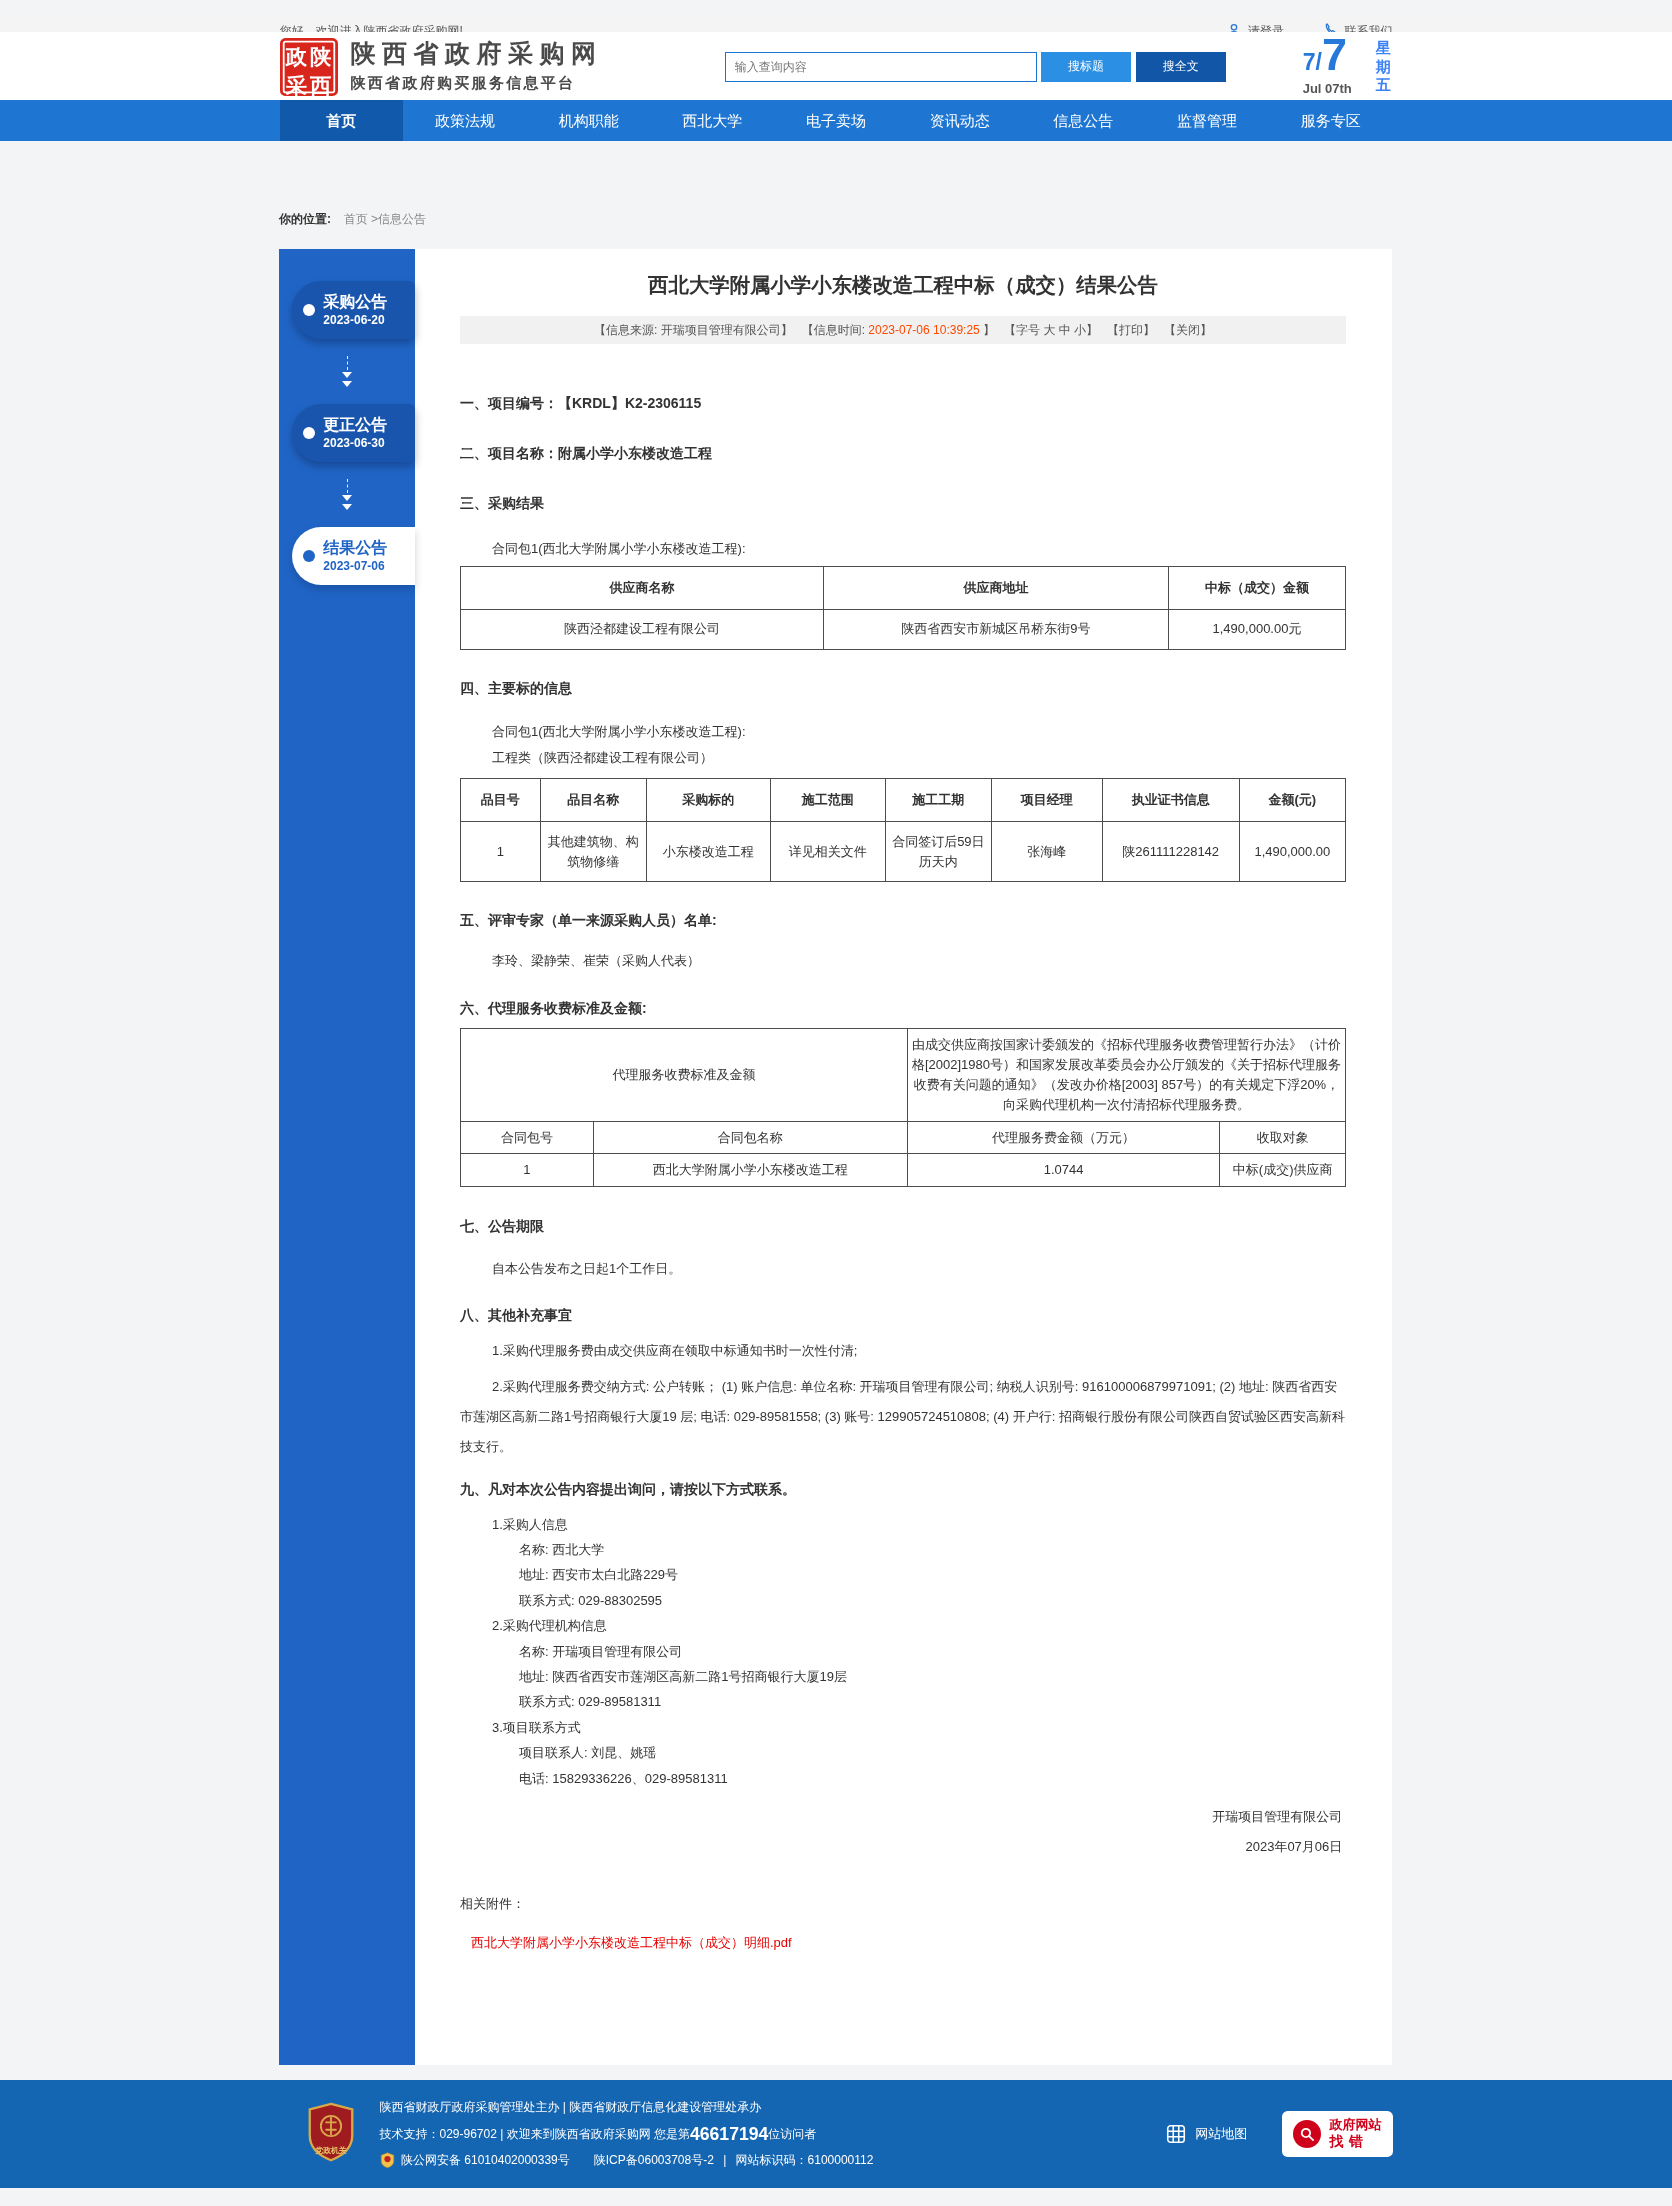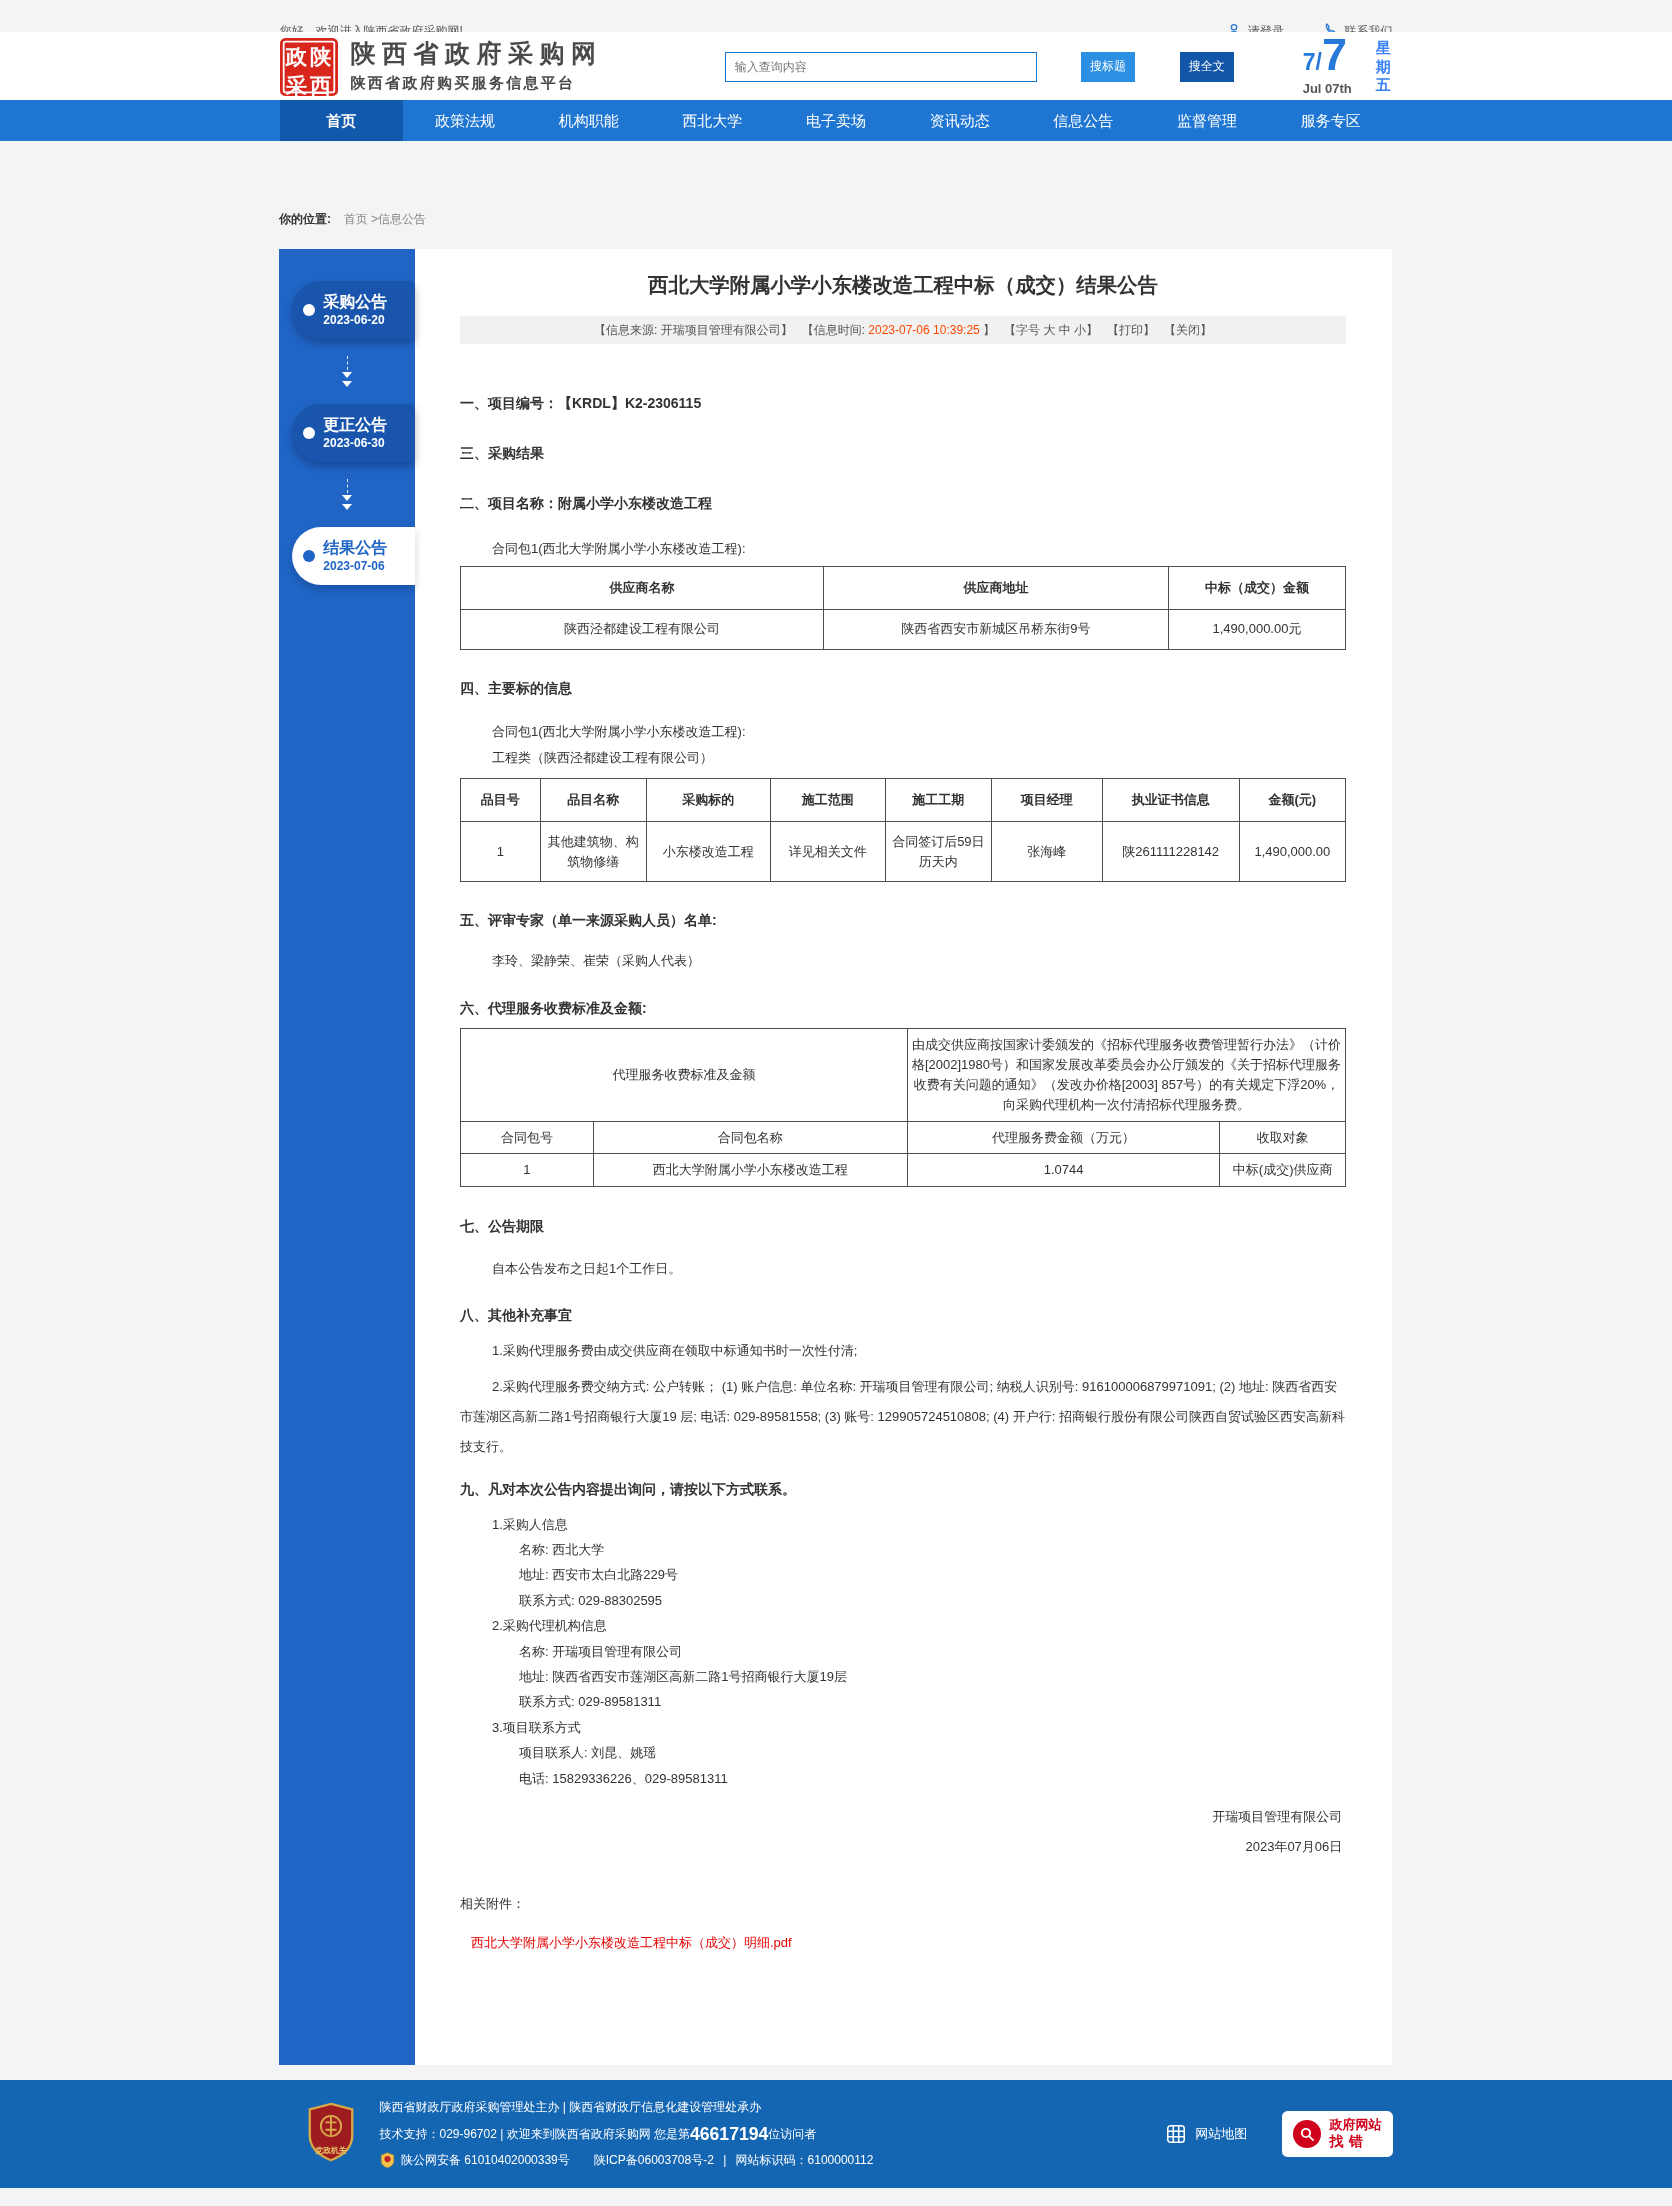--- a/index.html
+++ b/index.html
@@ -15,21 +15,21 @@
 
   
   .header{position:absolute;top:32px;left:0;right:0;height:69px;background:#fff;}
   .header .container{display:flex;align-items:center;}
   .logo-group{display:flex;align-items:center;gap:13px;cursor:pointer;}
   .seal{width:58px;height:58px;background:#d8261c;border-radius:5.6px;display:grid;grid-template-columns:1fr 1fr;place-items:center;color:#fff;font-weight:bold;font-size:21.3px;box-shadow:inset 0 0 0 2.8px #d8261c, inset 0 0 0 4.6px #fff;box-sizing:border-box;padding:4.6px;}
   .site-names .t1{font-size:25px;font-weight:bold;color:#4a4a4a;letter-spacing:6.5px;line-height:1.1;}
   .site-names .t2{font-size:15px;font-weight:bold;color:#4a4a4a;letter-spacing:2.3px;margin-top:5.6px;}
   .search-group{display:flex;align-items:flex-start;margin-left:122px;gap:4.6px;}
   .search-input{width:312px;height:30px;border:1.9px solid #1a75d2;font-size:12px;padding:0 9.3px;color:#333;outline:none;box-sizing:border-box;font-family:inherit;}
-  .btn-search{height:30px;padding:0 9px;border:none;color:#fff;font-size:12px;cursor:pointer;font-family:inherit;margin-left:40px;}
+  .btn-search{height:30px;padding:0 27px;border:none;color:#fff;font-size:12px;cursor:pointer;font-family:inherit;}
   .btn-title{background:#2b8fe3;}
   .btn-full{background:#1256a8;}
   .date-group{margin-left:auto;display:flex;gap:24px;align-items:flex-start;}
   .date-nums{display:flex;align-items:flex-end;color:#2679d9;font-weight:bold;}
   .d-small{font-size:23px;line-height:1.05;}
   .d-big{font-size:45px;line-height:.82;}
   .date-en{font-size:13px;font-weight:bold;color:#555;margin-top:6.5px;}
   .weekday{width:16.7px;font-size:15px;font-weight:bold;color:#3b82f6;line-height:18.6px;word-break:break-all;margin-top:1.9px;}
 
   
@@ -217,23 +217,23 @@
 
       <div class="a-meta">
         <span>【信息来源: 开瑞项目管理有限公司】</span>
         <span style="margin-right:0;">【信息时间: </span><span class="meta-time" style="margin:0;">2023-07-06 10:39:25</span><span style="margin-left:0;"> 】</span>
         <span class="meta-btn">【字号 大 中 小】</span>
         <span class="meta-btn">【打印】</span>
         <span class="meta-btn">【关闭】</span>
       </div>
 
       <div class="sec" style="margin-top:51px;">一、项目编号：【KRDL】K2-2306115</div>
+      <div class="sec" style="margin-top:32px;">二、项目名称：附属小学小东楼改造工程</div>
+
       <div class="sec" style="margin-top:32px;">三、采购结果</div>
-
-      <div class="sec" style="margin-top:32px;">二、项目名称：附属小学小东楼改造工程</div>
       <div class="p14 ind1" style="margin-top:27px;">合同包1(西北大学附属小学小东楼改造工程):</div>
 
       <table class="tbl" style="margin-top:8.3px;">
         <colgroup>
             <col style="width:41%">
             <col style="width:39%">
             <col style="width:20%">
           </colgroup>
         <tbody>
             <tr>

